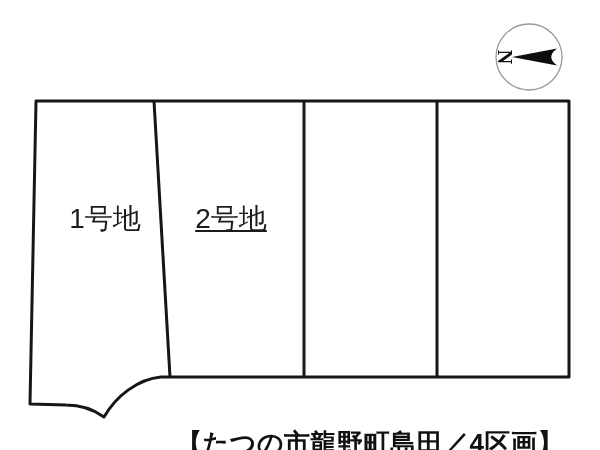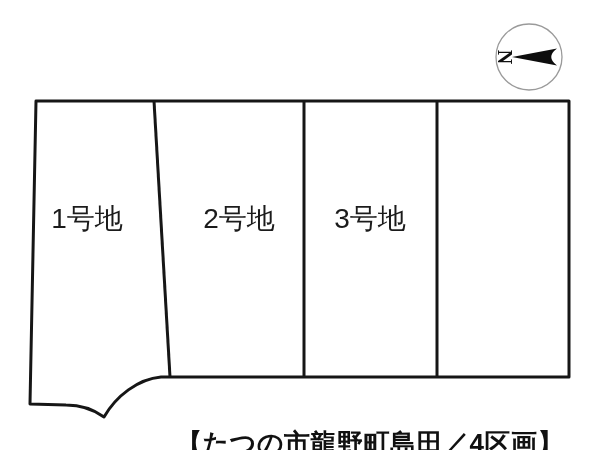--- a/index.html
+++ b/index.html
@@ -59,19 +59,18 @@
 
     <path d="M437,101 L437,377" fill="none" stroke="#161616" stroke-width="3" stroke-linecap="butt"></path>
 
     <g>
       <circle cx="529" cy="57" r="33" fill="none" stroke="#9a9a9a" stroke-width="1.3"></circle>
       <text x="505" y="57" transform="rotate(90 505 57)" font-family="Liberation Serif, serif" font-size="20" font-weight="bold" fill="#111111" text-anchor="middle" dominant-baseline="central">N</text>
       <path d="M512,57 L557,48.5 Q545.5,57 557,65.5 Z" fill="#0d0d0d"></path>
     </g>
   </svg>
 
-  <div class="plot-label" style="left:87px;">1号地</div>
-  <div class="plot-label" style="left:239px;">2号地</div>
-  <div class="plot-label" style="left:370px;">3号地</div>
+  <div class="plot-label" style="left:105px;">1号地</div>
+  <div class="plot-label" style="left:231px;text-decoration:underline;">2号地</div>
 
   <div class="caption">【たつの市龍野町島田／4区画】</div>
 
 </div>
 
 </body></html>

